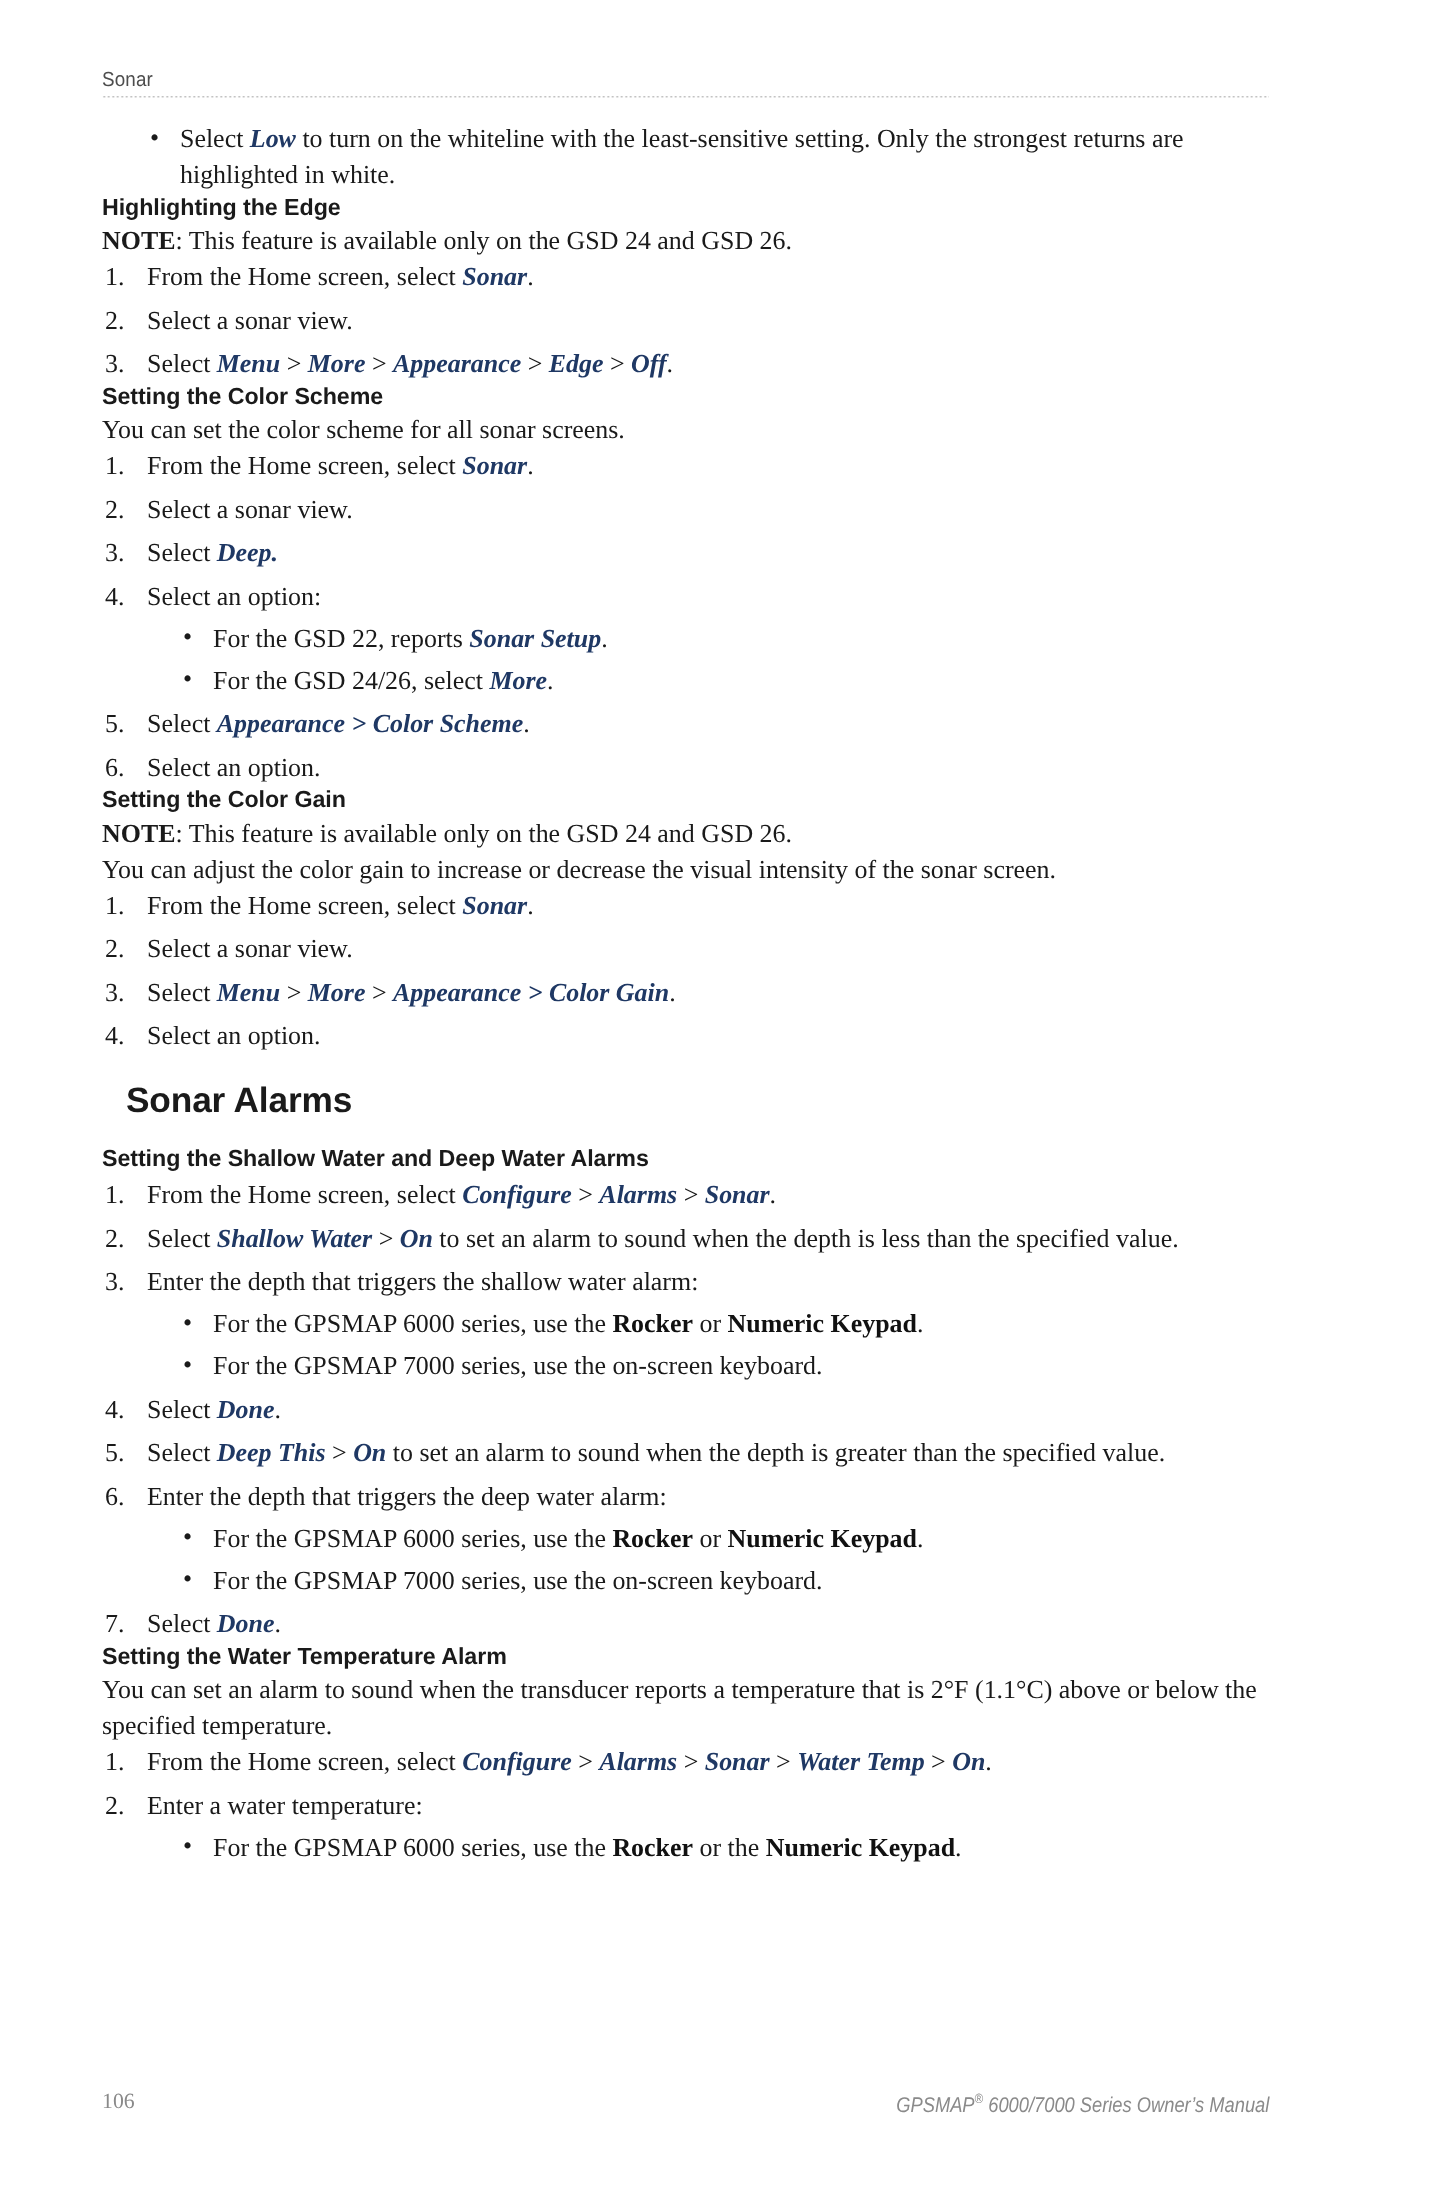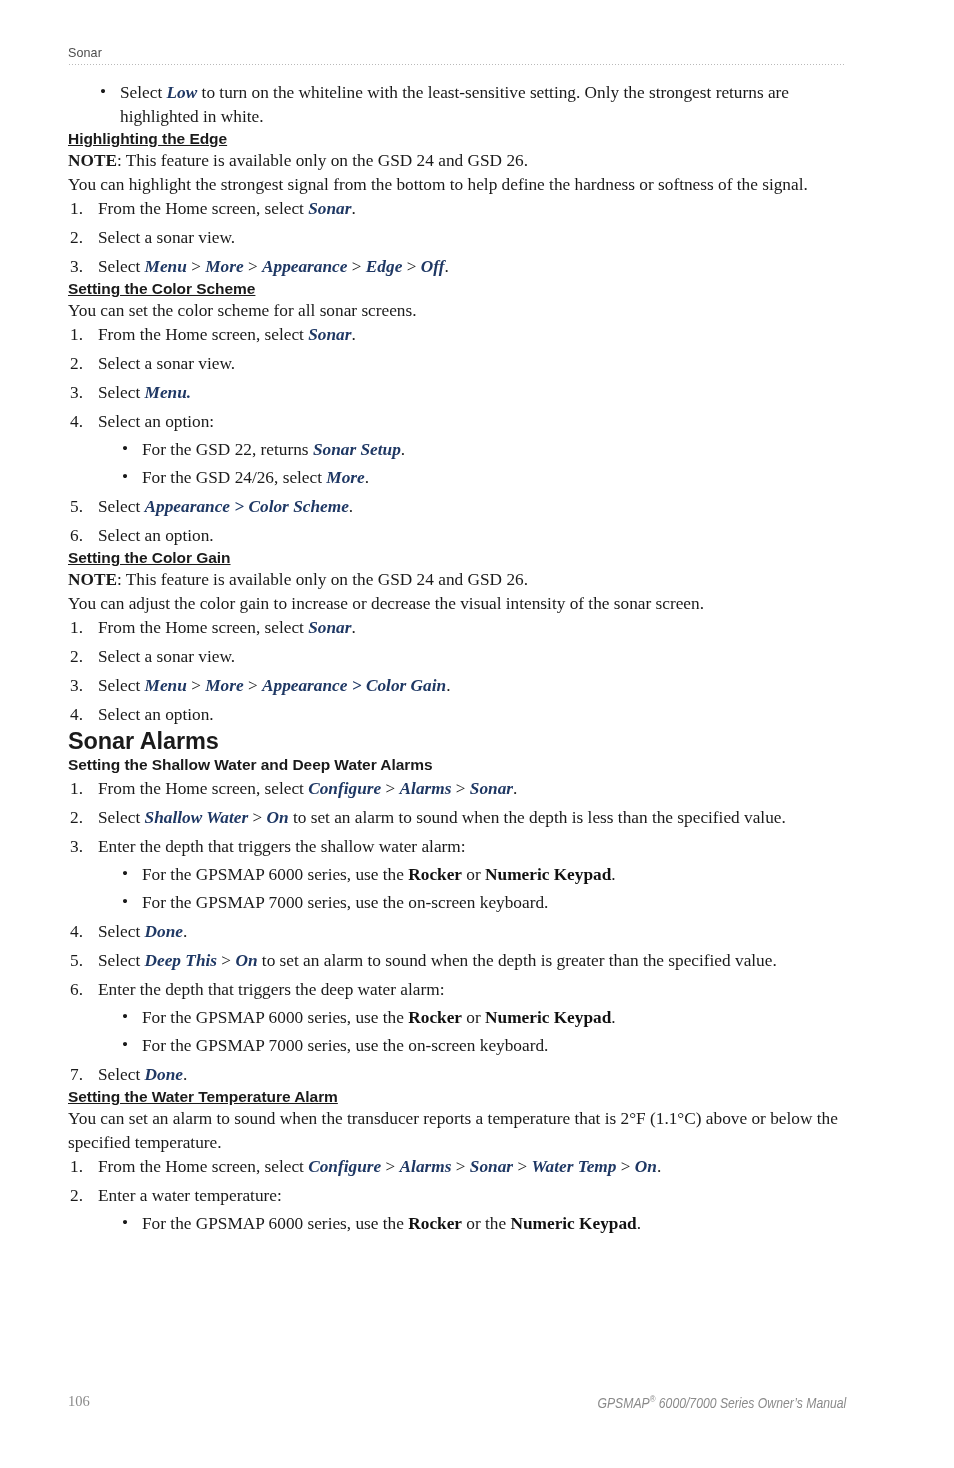--- a/index.html
+++ b/index.html
@@ -58,21 +58,21 @@
     top: 62px;
     width: 786px;
   }
 
   
   h1.major {
     font-family: "Liberation Sans", sans-serif;
     font-size: 23.5px;
     font-weight: bold;
     color: #1a1a1a;
-    margin: 0;
+    margin: 16px;
     padding: 0;
     line-height: 28px;
     letter-spacing: -0.1px;
   }
   h2.section {
     font-family: "Liberation Sans", sans-serif;
     font-size: 15.5px;
     font-weight: bold;
     color: #1a1a1a;
     margin: 0;
@@ -86,21 +86,21 @@
     font-size: 17.3px;
     line-height: 24px;
     margin: 0;
     padding: 0;
     color: #1a1a1a;
   }
   .b-note { font-weight: bold; }
 
   
   .sp-major-top   { margin-top: 34px; }
-  .sp-sec-top     { margin-top: 22px; text-decoration: underline; }
+  .sp-sec-top     { margin-top: 22px; }
   .sp-para        { margin-top: 12px; }
   .sp-tight       { margin-top: 1px; font-family: Liberation Serif, serif; }
   .sp-list-top    { margin-top: 11px; }
 
   
   ol.steps {
     list-style: none;
     margin: 0;
     padding: 0;
   }
@@ -210,21 +210,20 @@
       <li>
         <span class="dot">•</span>
         <span>Select </span><span class="ui">Low</span><span> to turn on the whiteline with the least-sensitive setting. Only the strongest returns are highlighted in white.</span>
       </li>
     </ul>
 
     <h2 class="section sp-sec-top">Highlighting the Edge</h2>
     <p class="body sp-tight">
       <span class="b-note">NOTE</span><span>: This feature is available only on the GSD 24 and GSD 26.</span>
     </p>
-    <p class="body sp-para">You can highlight the strongest signal from the bottom to help define the hardness or softness of the signal.</p>
     <ol class="steps sp-list-top">
       <li>
         <span class="num">1.</span>
         <span>From the Home screen, select </span><span class="ui">Sonar</span><span>.</span>
       </li>
       <li>
         <span class="num">2.</span>
         <span>Select a sonar view.</span>
       </li>
       <li>
@@ -239,29 +238,29 @@
       <li>
         <span class="num">1.</span>
         <span>From the Home screen, select </span><span class="ui">Sonar</span><span>.</span>
       </li>
       <li>
         <span class="num">2.</span>
         <span>Select a sonar view.</span>
       </li>
       <li>
         <span class="num">3.</span>
-        <span>Select </span><span class="ui">Menu.</span>
+        <span>Select </span><span class="ui">Deep.</span>
       </li>
       <li>
         <span class="num">4.</span>
         <span>Select an option:</span>
         <ul class="bullets nested">
           <li>
             <span class="dot">•</span>
-            <span>For the GSD 22, returns </span><span class="ui">Sonar Setup</span><span>.</span>
+            <span>For the GSD 22, reports </span><span class="ui">Sonar Setup</span><span>.</span>
           </li>
           <li>
             <span class="dot">•</span>
             <span>For the GSD 24/26, select </span><span class="ui">More</span><span>.</span>
           </li>
         </ul>
       </li>
       <li>
         <span class="num">5.</span>
         <span>Select </span><span class="ui">Appearance &gt; Color Scheme</span><span>.</span>

